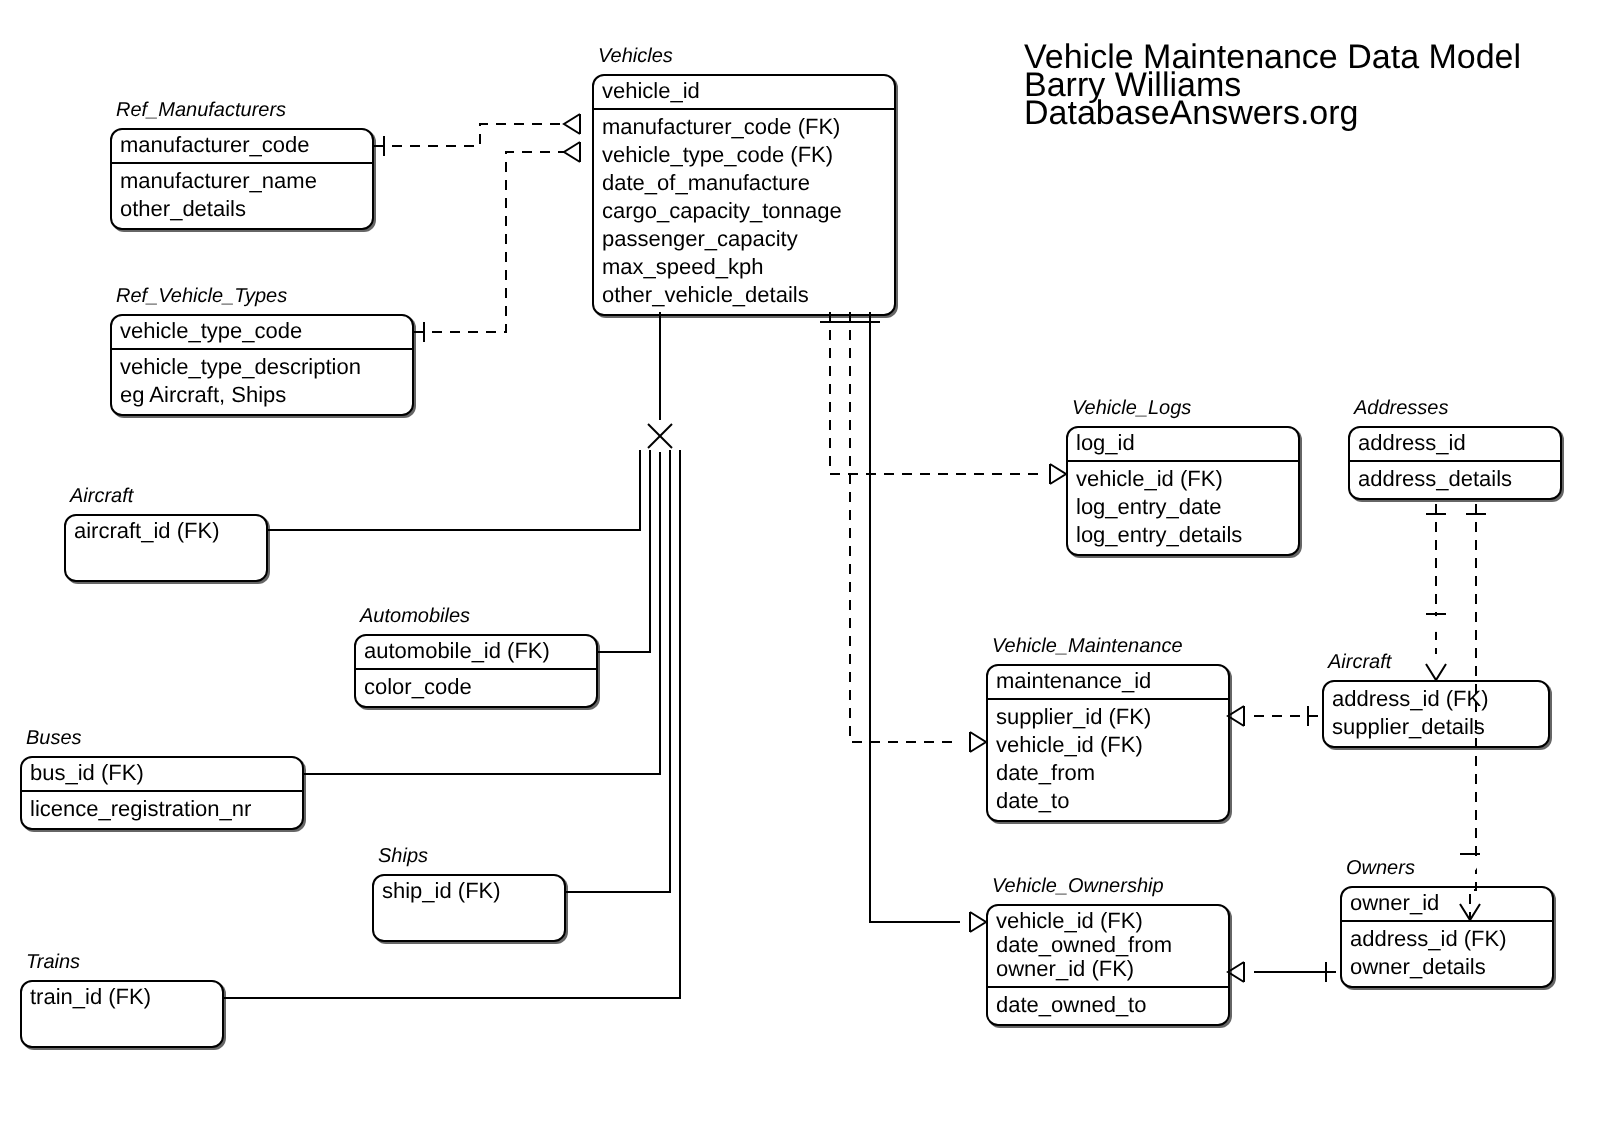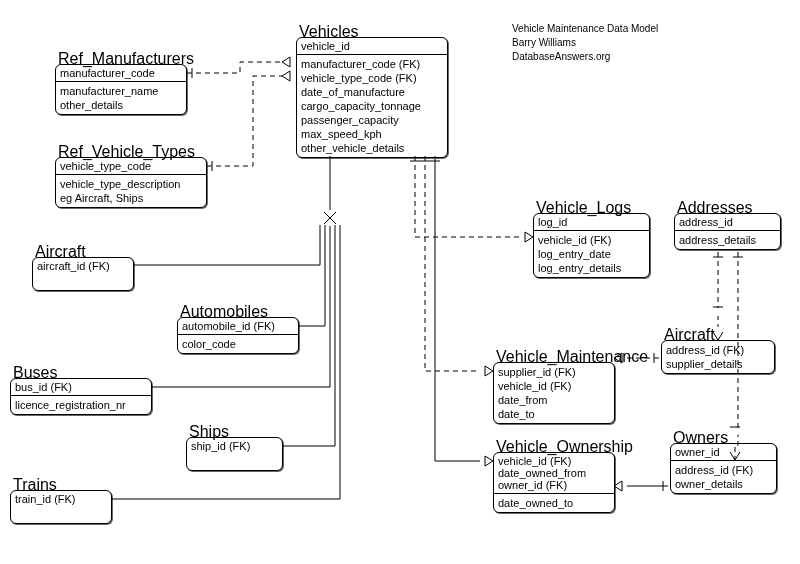--- a/index.html
+++ b/index.html
@@ -22,38 +22,39 @@
     position: absolute;
     background: #fff;
     border: 1px solid #000;
     border-radius: 6px;
     box-shadow: 1px 1px 0 #666;
   }
   .entity .title {
     position: absolute;
     top: -15px;
     left: 2px;
-    font-size: 16px;
+    font-size: 10px;
     white-space: nowrap;
+    font-style: italic;
   }
   .entity .pk {
     padding: 2px 4px;
     border-bottom: 1px solid #000;
     white-space: nowrap;
   }
   .entity .attrs {
     padding: 2px 4px;
   }
   .entity .attrs > div {
     white-space: nowrap;
     line-height: 14px;
   }
   .meta {
     position: absolute;
-    font-size: 10px;
+    font-size: 17px;
     line-height: 14px;
   }
   svg.connectors {
     position: absolute;
     top: 0; left: 0;
     width: 800px; height: 564px;
     pointer-events: none;
   }
   svg.connectors line, svg.connectors path, svg.connectors polyline {
     stroke: #000;
@@ -170,22 +171,25 @@
   <div class="entity" style="left:674px; top:213px; width:105px;">
     <div class="title">Addresses</div>
     <div class="pk">
         <div>address_id</div>
       </div>
     <div class="attrs">
       <div>address_details</div>
     </div>
   </div>
 
-  <div class="entity" style="left:493px; top:332px; width:120px;margin-top:30px;">
+  <div class="entity" style="left:493px; top:332px; width:120px;">
     <div class="title">Vehicle_Maintenance</div>
+    <div class="pk">
+        <div>maintenance_id</div>
+      </div>
     <div class="attrs">
       <div>supplier_id (FK)</div>
       <div>vehicle_id (FK)</div>
       <div>date_from</div>
       <div>date_to</div>
     </div>
   </div>
 
   <div class="entity" style="left:661px; top:340px; width:112px;">
     <div class="title">Aircraft</div>

